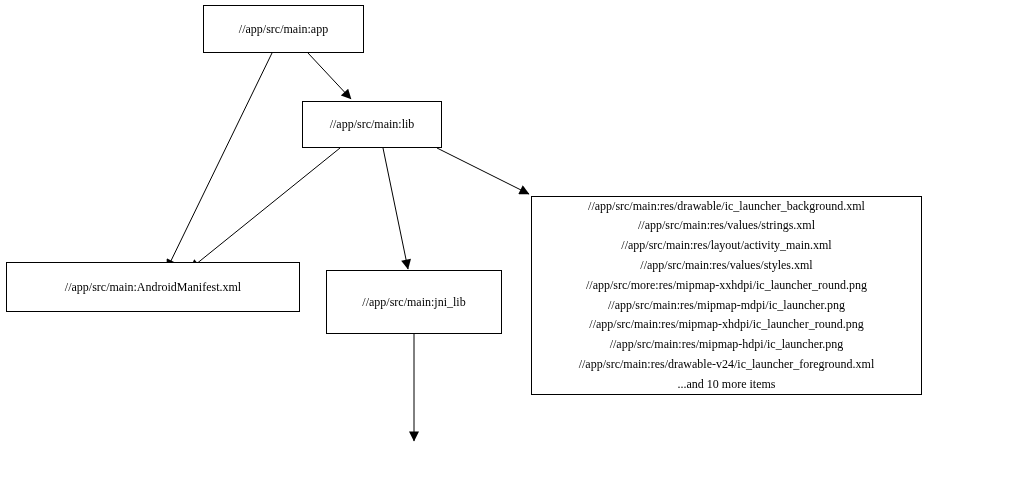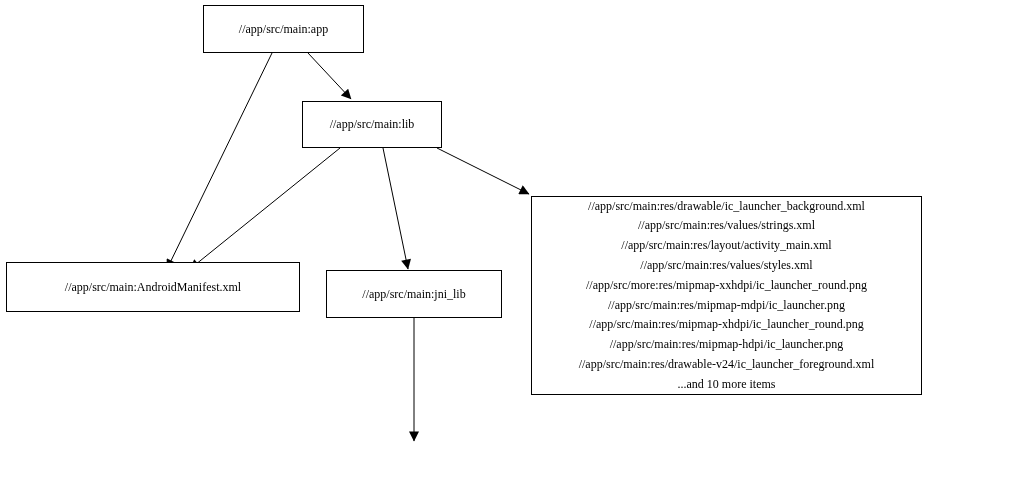--- a/index.html
+++ b/index.html
@@ -32,21 +32,21 @@
     align-items: center;
     justify-content: center;
     font-size: 12px;
     line-height: 1.2;
     white-space: nowrap;
     text-align: center;
   }
   .node-app     { left: 203px; top: 5px;   width: 161px; height: 48px; }
   .node-lib     { left: 302px; top: 101px; width: 140px; height: 47px; }
   .node-manifest{ left: 6px;   top: 262px; width: 294px; height: 50px; }
-  .node-jni     { left: 326px; top: 270px; width: 176px; height: 48px; align-items: center; }
+  .node-jni     { left: 326px; top: 270px; width: 176px; height: 64px; align-items: center; }
   .node-cpp     { left: 281px; top: 442px; width: 270px; height: 48px; }
   .node-res {
     left: 531px; top: 196px; width: 391px; height: 199px;
     flex-direction: column;
     justify-content: center;
   }
   .node-res .res-line {
     line-height: 19.8px;
     height: 19.8px;
   }

